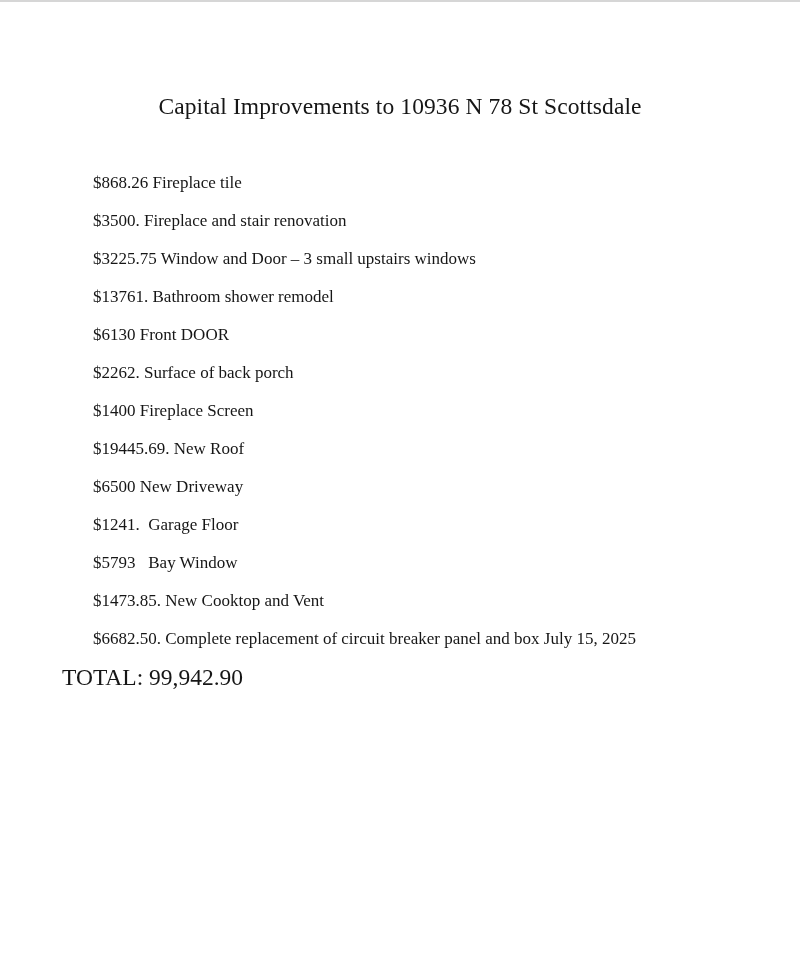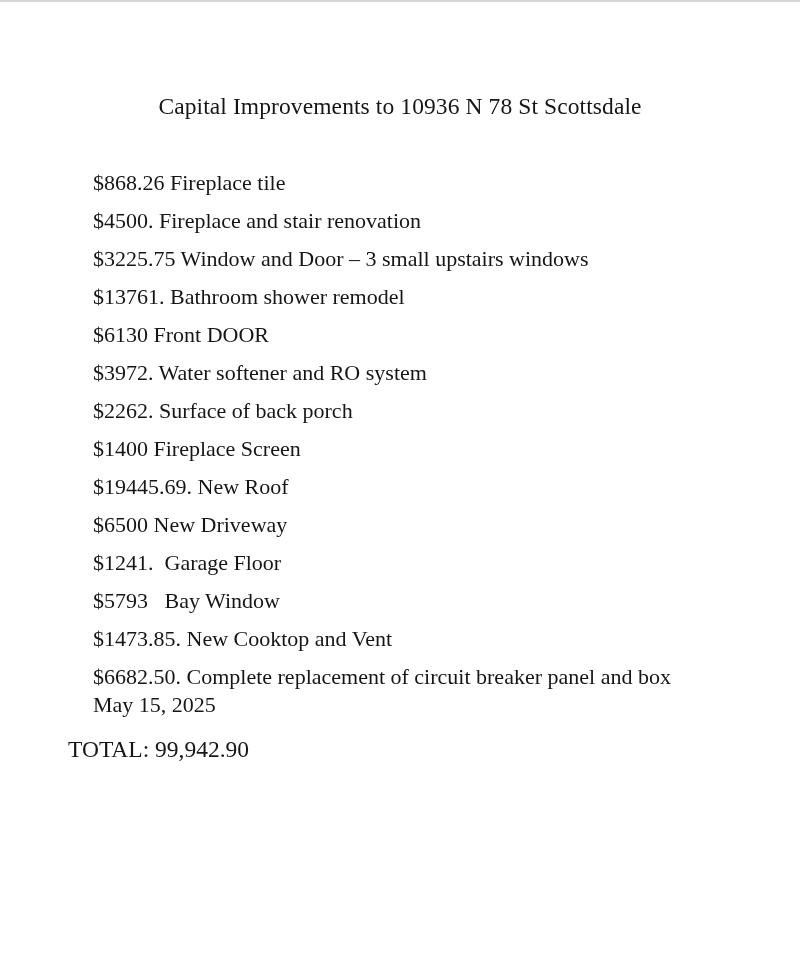--- a/index.html
+++ b/index.html
@@ -33,70 +33,69 @@
     line-height: 28px;
     text-align: center;
     margin: 0 0 49px 0;
     letter-spacing: 0.1px;
   }
   .expense-list {
     margin-left: 93px;
     width: 600px;
   }
   .expense-item {
-    font-size: 22px;
+    font-size: 17px;
     line-height: 28px;
     margin: 0 0 10px 0;
     white-space: pre-wrap;
   }
   .total-line {
     font-size: 23.5px;
     line-height: 28px;
-    margin: 16px;
+    margin: 10px;
     padding-left: 52px;
     white-space: pre-wrap;
   }
 </style>
 </head>
 <body>
 
 <div class="page">
   <div class="top-divider"></div>
 
   <div class="doc-body">
     <h1 class="doc-title">Capital Improvements to 10936 N 78 St Scottsdale</h1>
 
     <div class="expense-list">
 
         <p class="expense-item">$868.26 Fireplace tile</p>
 
-        <p class="expense-item">$4500. Fireplace and stair renovation</p>
+        <p class="expense-item">$3500. Fireplace and stair renovation</p>
 
         <p class="expense-item">$3225.75 Window and Door – 3 small upstairs windows</p>
 
 
         <p class="expense-item">$13761. Bathroom shower remodel</p>
 
         <p class="expense-item">$6130 Front DOOR</p>
 
-        <p class="expense-item">$3972. Water softener and RO system</p>
 
 
         <p class="expense-item">$2262. Surface of back porch</p>
 
         <p class="expense-item">$1400 Fireplace Screen</p>
 
         <p class="expense-item">$19445.69. New Roof</p>
 
         <p class="expense-item">$6500 New Driveway</p>
 
         <p class="expense-item">$1241.  Garage Floor</p>
 
         <p class="expense-item">$5793   Bay Window</p>
 
         <p class="expense-item">$1473.85. New Cooktop and Vent</p>
 
-        <p class="expense-item">$6682.50. Complete replacement of circuit breaker panel and box May 15, 2025</p>
+        <p class="expense-item">$6682.50. Complete replacement of circuit breaker panel and box July 15, 2025</p>
       </div>
 
     <p class="total-line expense-list">TOTAL: 99,942.90</p>
   </div>
 </div>
 
 </body></html>

